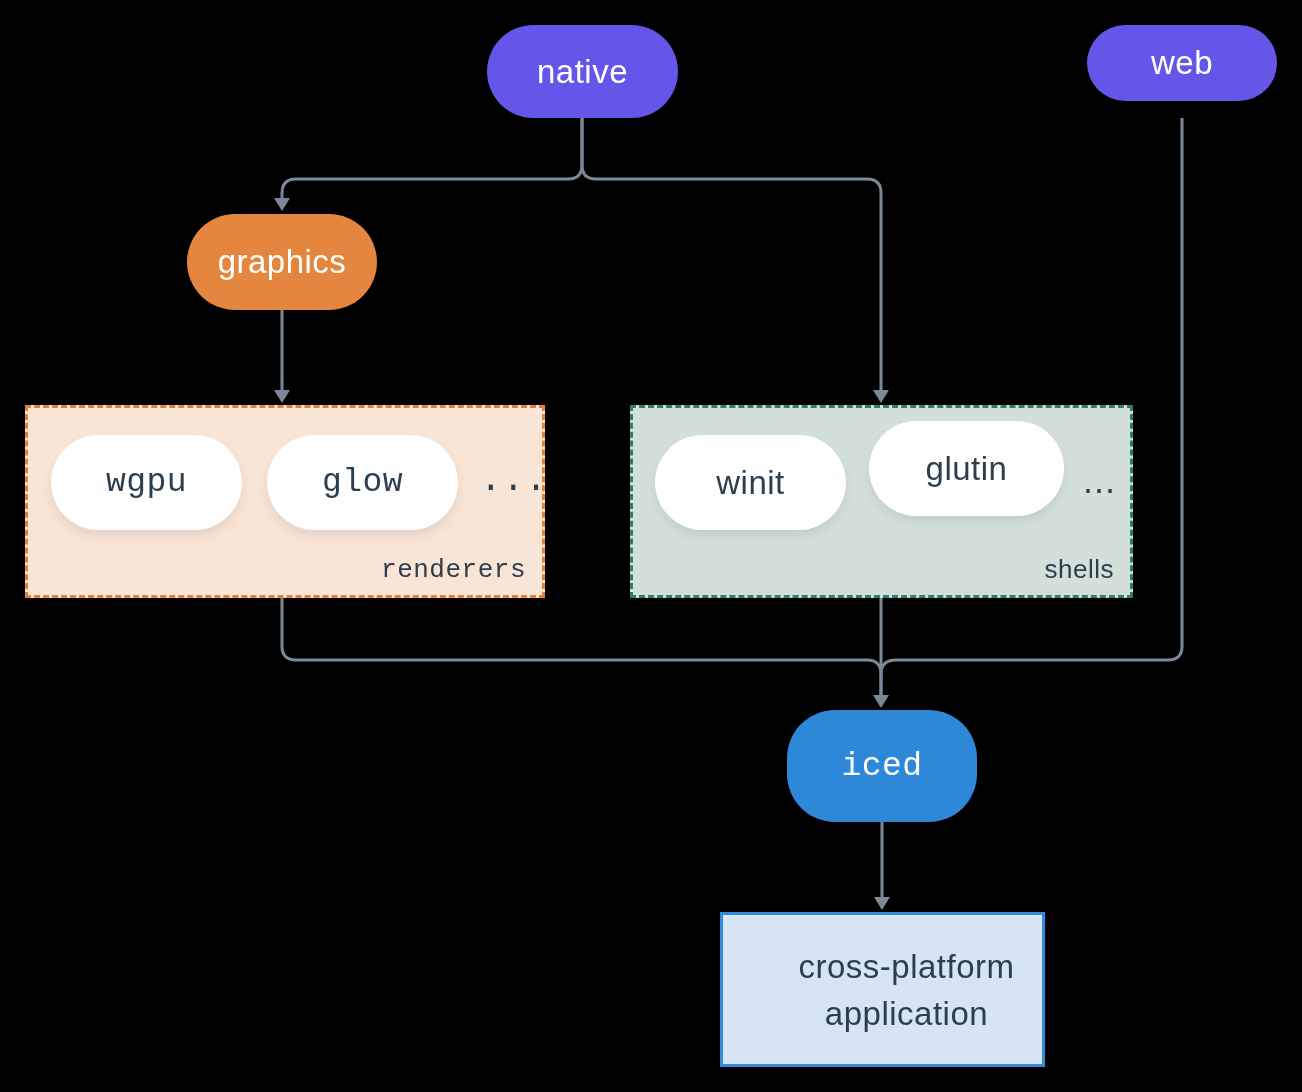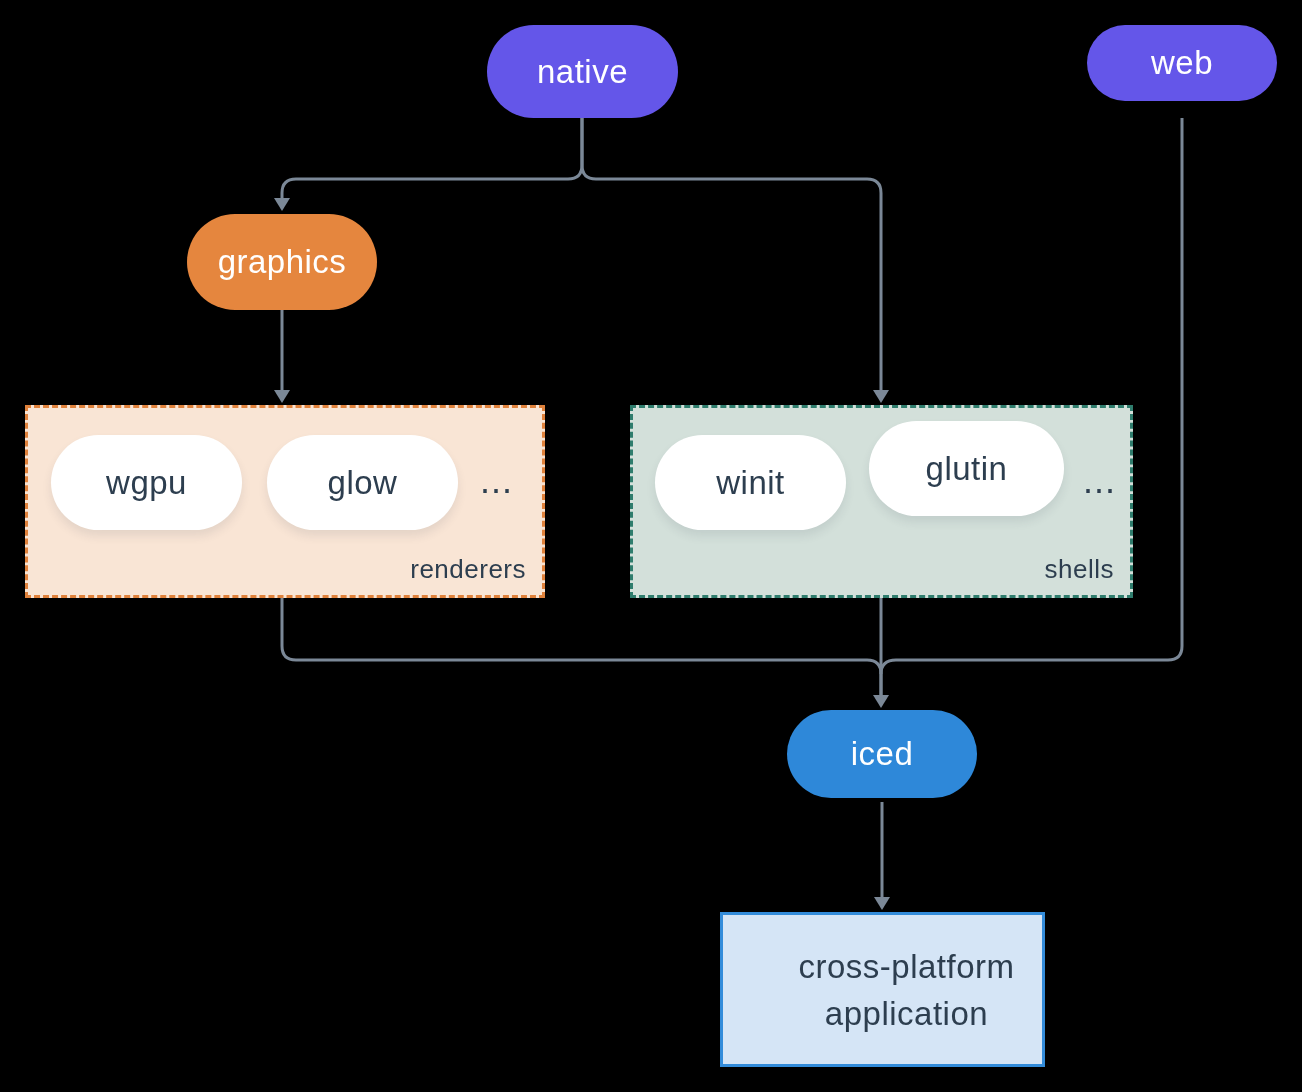--- a/index.html
+++ b/index.html
@@ -107,21 +107,21 @@
   </div>
 
   <div class="pill platform" style="left:1087px;top:25px;width:190px;height:76px;">
     <span>web</span>
   </div>
 
   <div class="pill graphics" style="left:187px;top:214px;width:190px;height:96px;">
     <span>graphics</span>
   </div>
 
-  <div class="groupbox renderers" style="left:25px;top:405px;width:520px;height:193px;">
+  <div class="groupbox renderers" style="left:25px;top:405px;width:520px;height:193px;font-family:Liberation Mono, monospace;">
     <div class="pill item" style="left:23px;top:27px;width:191px;height:95px;">
       <span>wgpu</span>
     </div>
     <div class="pill item" style="left:239px;top:27px;width:191px;height:95px;">
       <span>glow</span>
     </div>
     <span class="ellipsis" style="left:452px;top:52px;">...</span>
     <span class="group-label">renderers</span>
   </div>
 
@@ -129,21 +129,21 @@
     <div class="pill item" style="left:22px;top:27px;width:191px;height:95px;">
       <span>winit</span>
     </div>
     <div class="pill item" style="left:236px;top:13px;width:195px;height:95px;">
       <span>glutin</span>
     </div>
     <span class="ellipsis" style="left:450px;top:52px;">...</span>
     <span class="group-label">shells</span>
   </div>
 
-  <div class="pill iced" style="left:787px;top:710px;width:190px;height:88px;">
+  <div class="pill iced" style="left:787px;top:710px;width:190px;height:112px;font-family:Liberation Mono, monospace;">
     <span>iced</span>
   </div>
 
   <div class="appbox">
     <span>cross-platform</span>
     <span>application</span>
   </div>
 
 </div>
 

